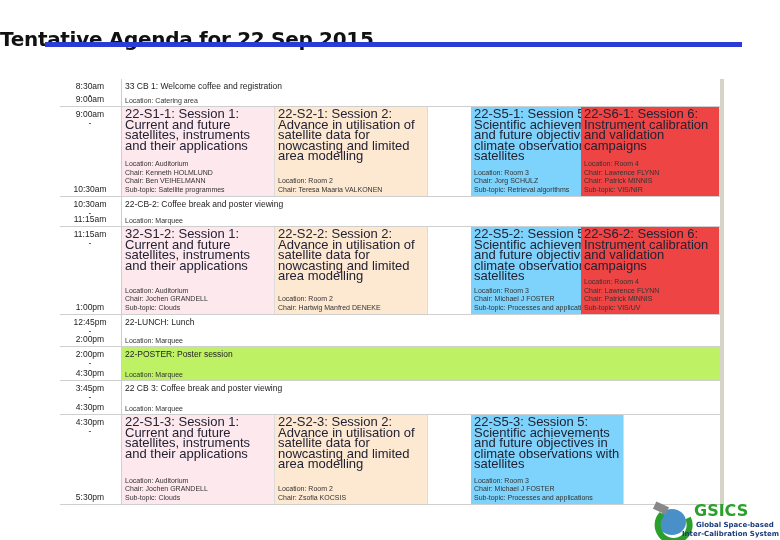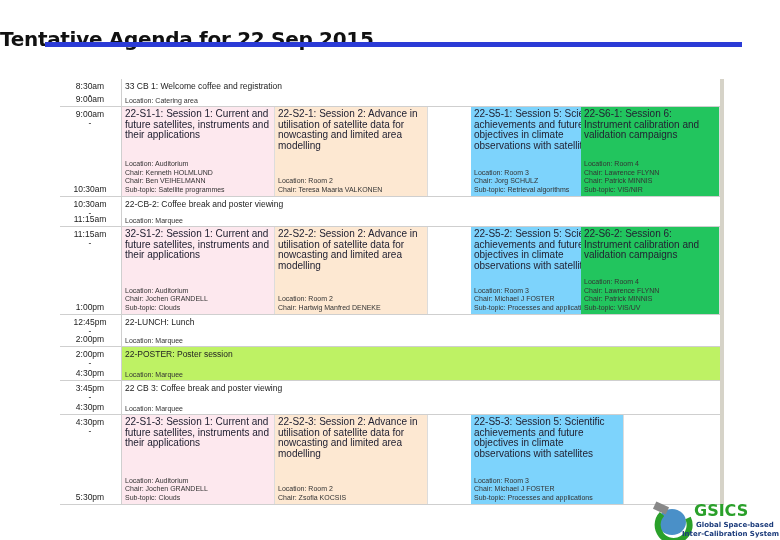--- a/index.html
+++ b/index.html
@@ -11,26 +11,26 @@
   .row { position: absolute; left: 0; width: 660px; border-bottom: 1px solid #cfcfcf; box-sizing: border-box; }
   .time { position: absolute; left: 0; width: 60px; top: 0; bottom: 0; font-size: 8.5px; color: #222; text-align: center; }
   .time .t1 { position: absolute; left: 0; right: 0; top: 2px; }
   .time .dash { position: absolute; left: 0; right: 0; top: 11px; }
   .time .t2 { position: absolute; left: 0; right: 0; bottom: 2px; }
   .cells { position: absolute; left: 61px; right: 0; top: 0; bottom: 0; border-left: 1px solid #cfcfcf; }
   .full { position: absolute; left: 0; right: 0; top: 0; bottom: 0; padding: 2px 3px; box-sizing: border-box; }
   .full .h { font-size: 8.5px; color: #222; }
   .full .loc { position: absolute; left: 3px; bottom: 2px; font-size: 7px; color: #333; }
   .cell { position: absolute; top: 0; bottom: 0; width: 153px; padding: 2px 3px; box-sizing: border-box; border-right: 1px solid #dcdcdc; }
-  .cell .h { font-size: 10px; color: #223; line-height: 10.5px; }
+  .cell .h { font-size: 13px; color: #223; line-height: 10.5px; }
   .cell .meta { position: absolute; left: 3px; bottom: 2px; font-size: 7px; color: #333; line-height: 8.4px; }
   .c1 { left: 0; background: #fde8ee; }
   .c2 { left: 153px; background: #fde8d2; }
   .c3 { left: 306px; background: #7dd3fc; margin-left: 43px; }
-  .c4 { left: 459px; background: #22c55e; width: 139px; }
+  .c4 { left: 459px; background: #ef4444; width: 139px; }
   .grey { background: #bef264; }
   .logo { position: absolute; left: 652px; top: 496px; width: 128px; height: 44px; }
 </style>
 </head>
 <body>
 
 <div class="title">Tentative Agenda for 22 Sep 2015</div>
 <div class="title-bar"></div>
 
 <div class="sheet" id="sheet">

